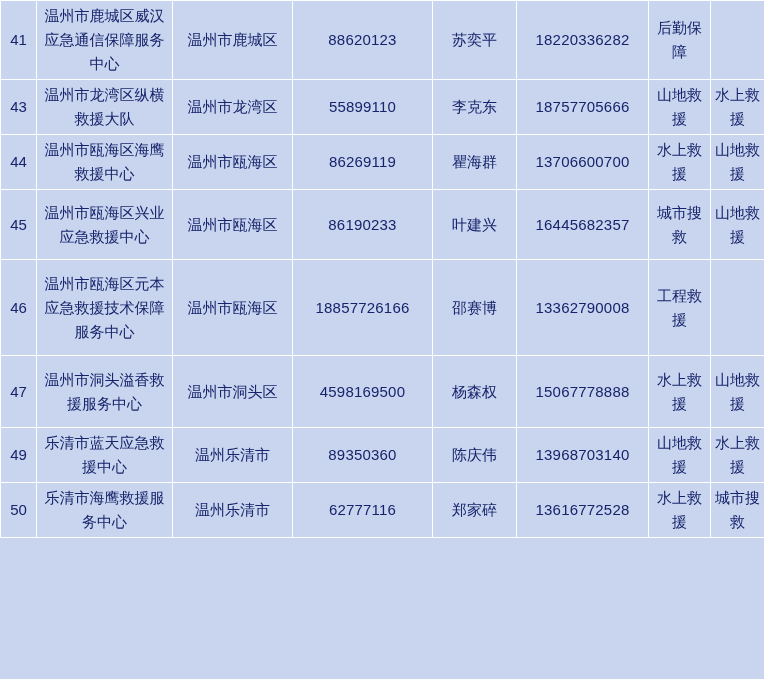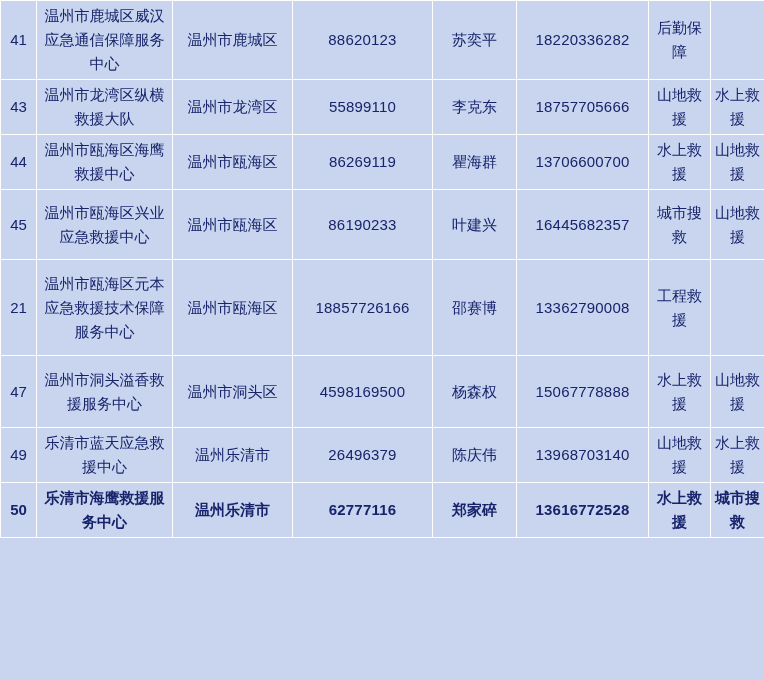--- a/index.html
+++ b/index.html
@@ -93,21 +93,21 @@
       <td class="idx">45</td>
       <td class="nm">温州市瓯海区兴业应急救援中心</td>
       <td>温州市瓯海区</td>
       <td class="phone">86190233</td>
       <td>叶建兴</td>
       <td class="mobile">16445682357</td>
       <td class="cat">城市搜救</td>
       <td class="cat">山地救援</td>
     </tr>
     <tr style="height:96px;">
-      <td class="idx">21</td>
+      <td class="idx">46</td>
       <td class="nm">温州市瓯海区元本应急救援技术保障服务中心</td>
       <td>温州市瓯海区</td>
       <td class="phone">18857726166</td>
       <td>邵赛博</td>
       <td class="mobile">13362790008</td>
       <td class="cat">工程救援</td>
       <td class="cat"></td>
     </tr>
     <tr style="height:72px;">
       <td class="idx">47</td>
@@ -116,27 +116,27 @@
       <td class="phone">4598169500</td>
       <td>杨森权</td>
       <td class="mobile">15067778888</td>
       <td class="cat">水上救援</td>
       <td class="cat">山地救援</td>
     </tr>
     <tr style="height:54px;">
       <td class="idx">49</td>
       <td class="nm">乐清市蓝天应急救援中心</td>
       <td>温州乐清市</td>
-      <td class="phone">26496379</td>
+      <td class="phone">89350360</td>
       <td>陈庆伟</td>
       <td class="mobile">13968703140</td>
       <td class="cat">山地救援</td>
       <td class="cat">水上救援</td>
     </tr>
-    <tr style="height:54px;font-weight:bold;">
+    <tr style="height:54px;">
       <td class="idx">50</td>
       <td class="nm">乐清市海鹰救援服务中心</td>
       <td>温州乐清市</td>
       <td class="phone">62777116</td>
       <td>郑家碎</td>
       <td class="mobile">13616772528</td>
       <td class="cat">水上救援</td>
       <td class="cat">城市搜救</td>
     </tr>
   </tbody>

